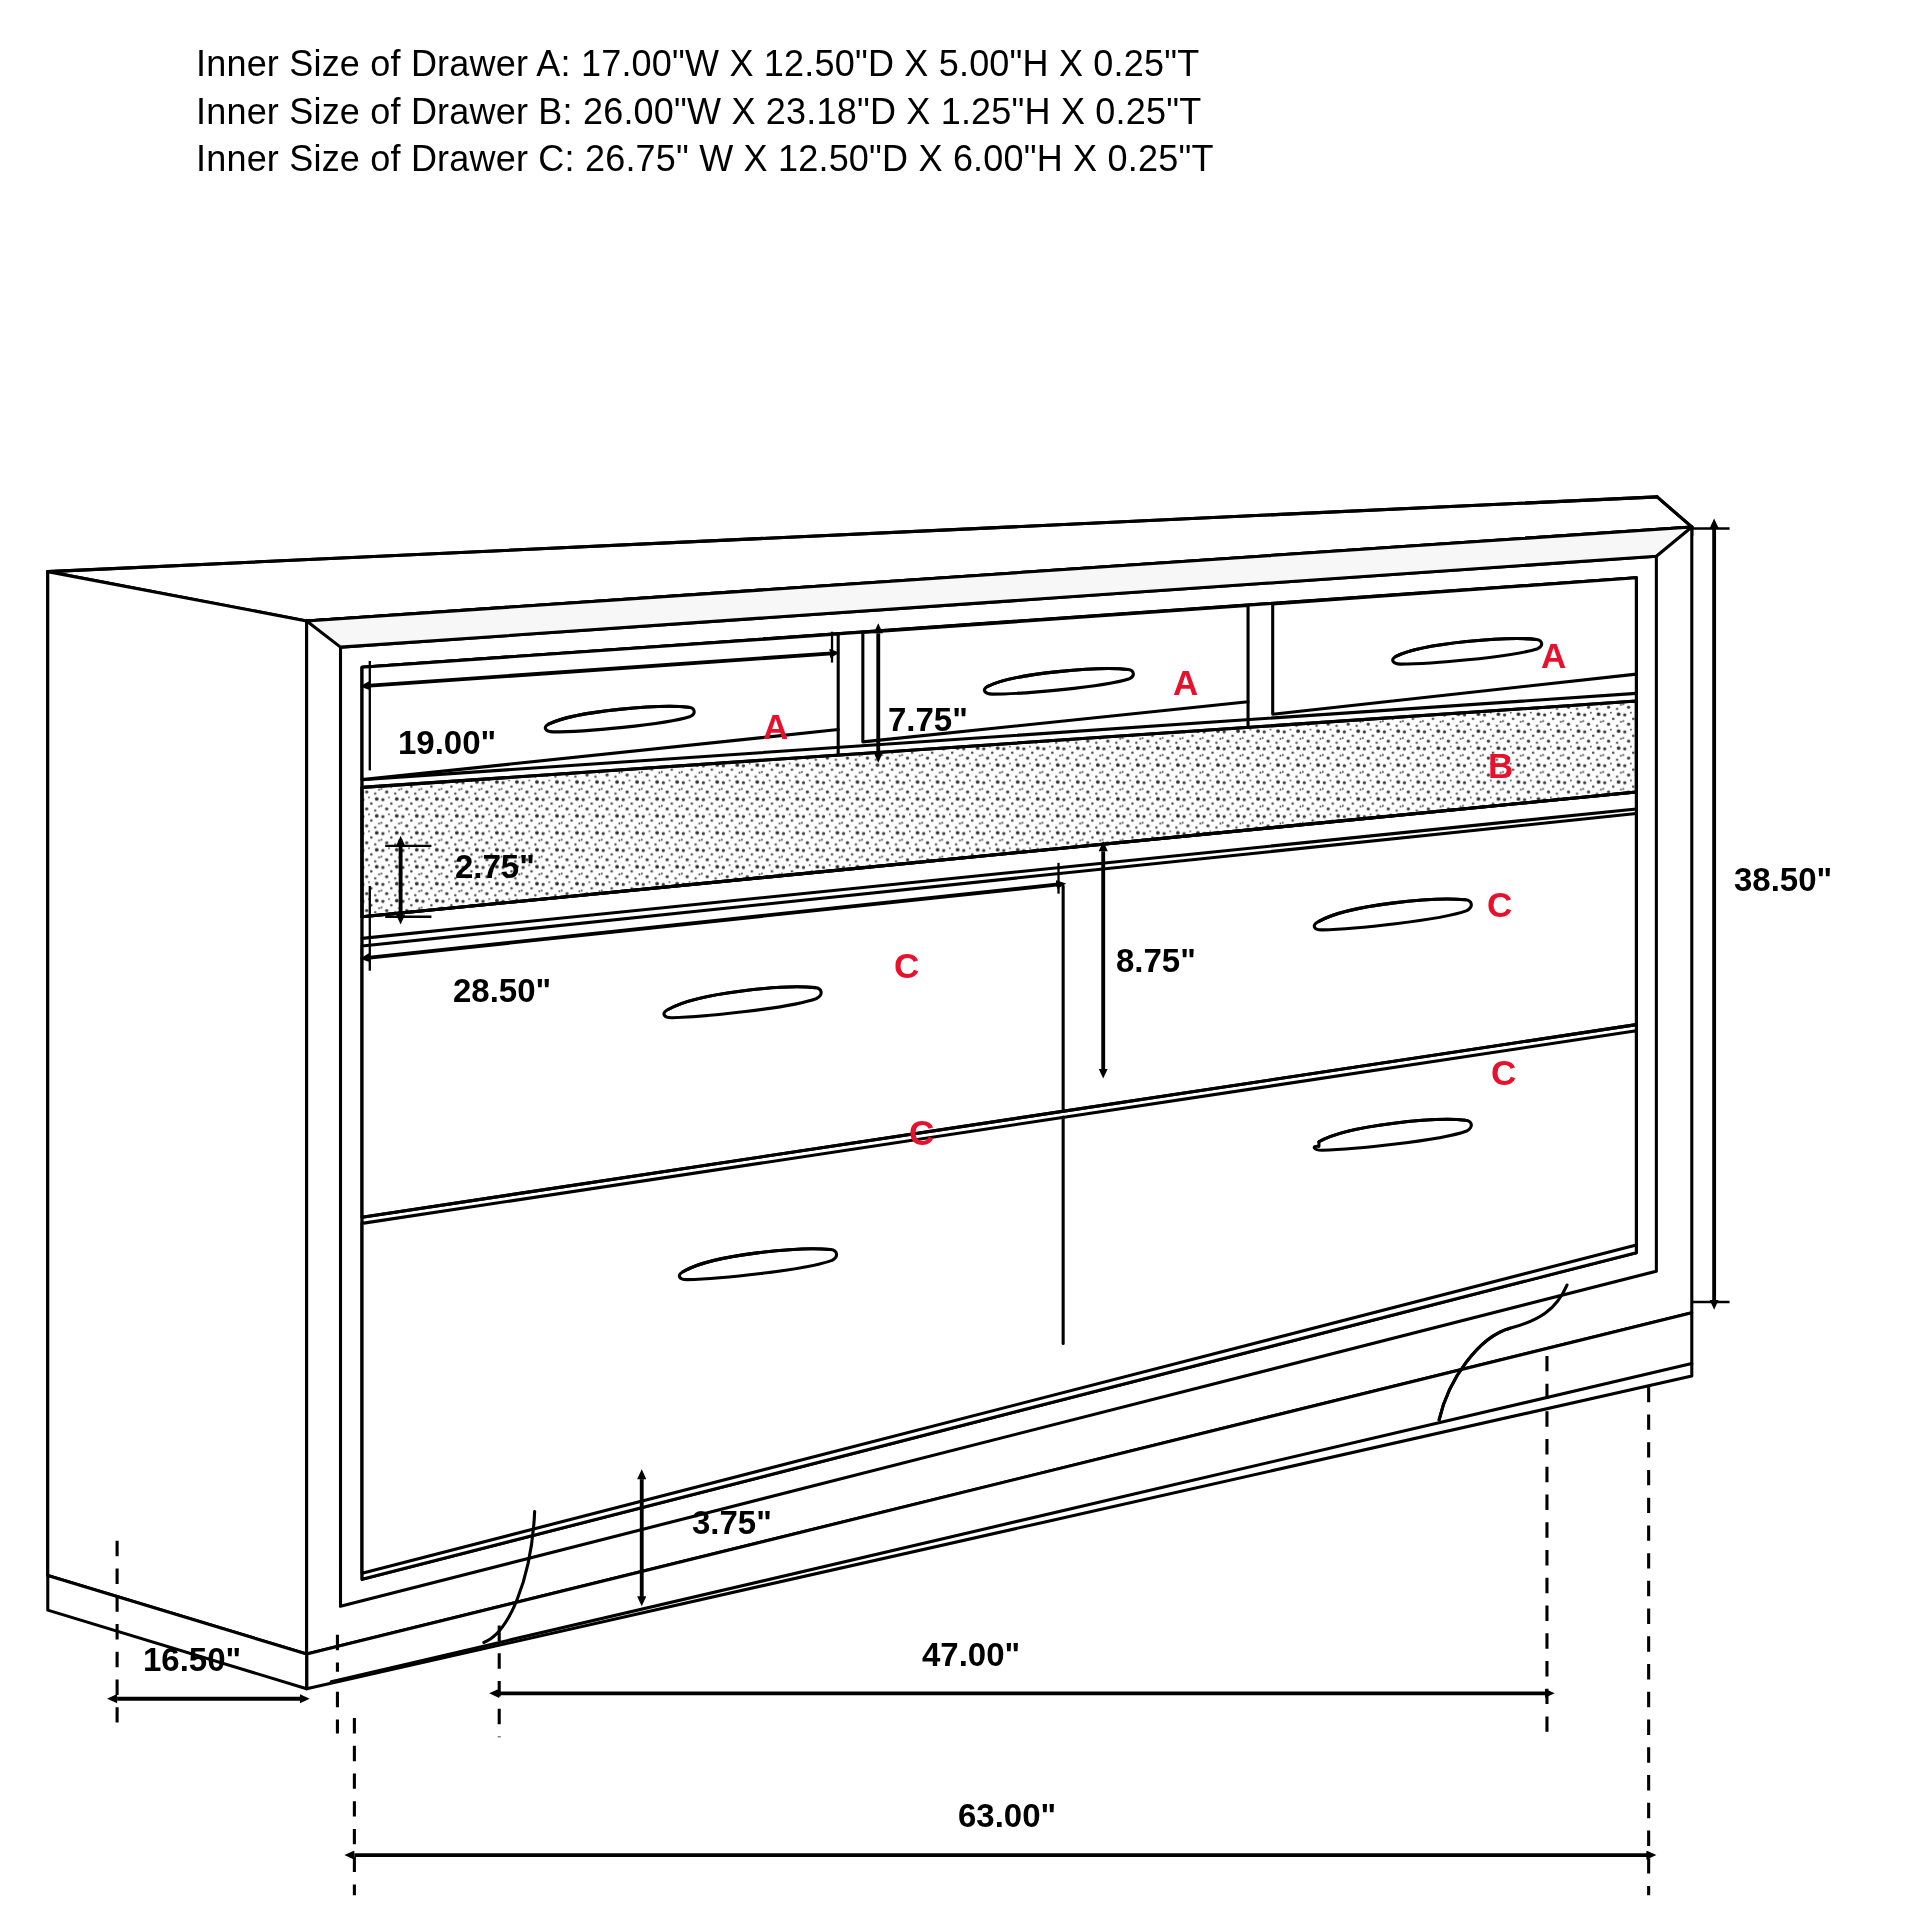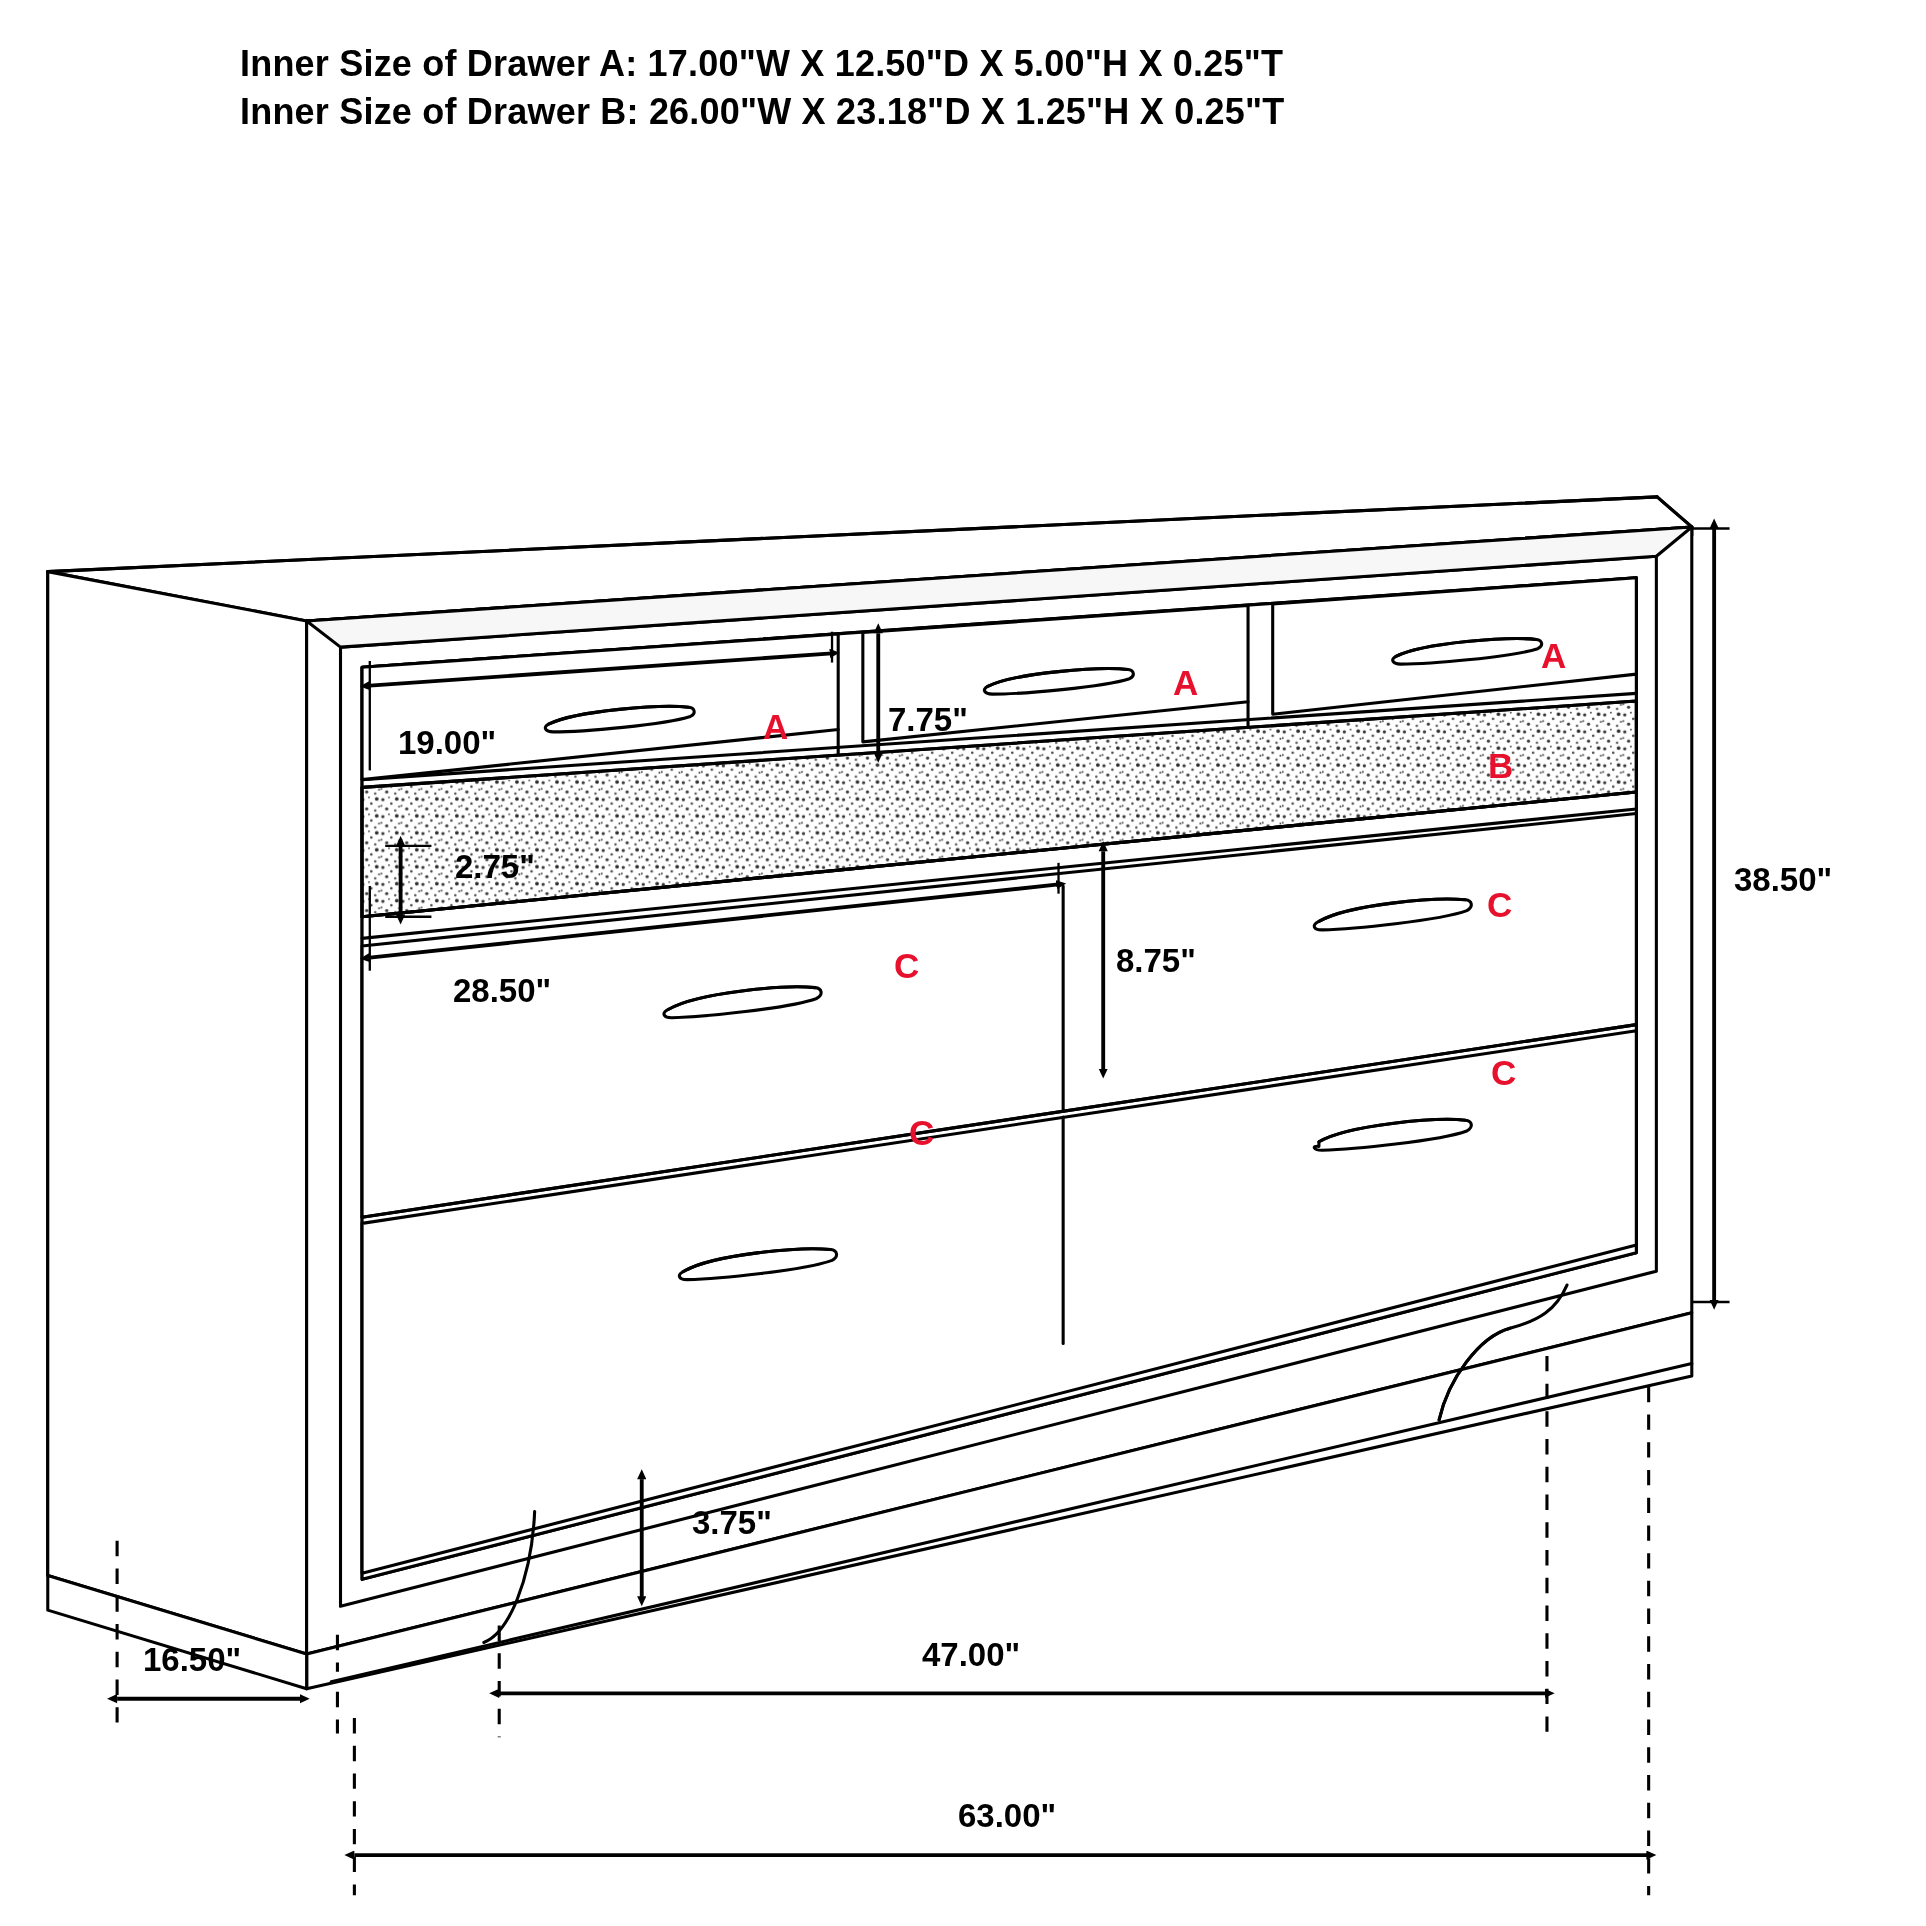--- a/index.html
+++ b/index.html
@@ -21,26 +21,25 @@
     height: 1926px;
   }
   .spec-block {
     position: absolute;
     left: 196px;
     top: 40px;
     width: 1580px;
   }
   .spec-line {
     font-size: 36px;
-    font-weight: bold;
+    font-weight: normal;
     color: #000000;
     line-height: 1.32;
     white-space: nowrap;
     letter-spacing: 0.2px;
-    margin-left: 44px;
   }
   .dim-label {
     position: absolute;
     font-size: 33px;
     font-weight: bold;
     color: #000000;
     white-space: nowrap;
   }
   .drawer-letter {
     position: absolute;
@@ -58,20 +57,21 @@
   }
 </style>
 </head>
 <body>
 
 <div id="root">
 
   <div class="spec-block">
     <div class="spec-line">Inner Size of Drawer A: 17.00"W X 12.50"D X 5.00"H X 0.25"T</div>
     <div class="spec-line">Inner Size of Drawer B: 26.00"W X 23.18"D X 1.25"H X 0.25"T</div>
+    <div class="spec-line">Inner Size of Drawer C: 26.75" W X 12.50"D X 6.00"H X 0.25"T</div>
   </div>
 
   <svg class="art" viewBox="0 0 2500 2500">
     <defs>
       <pattern id="speckle" x="0" y="0" width="26" height="22" patternUnits="userSpaceOnUse">
         <rect width="26" height="22" fill="#ffffff"></rect>
         <circle cx="3" cy="4" r="2.2" fill="#3a3a3a"></circle>
         <circle cx="14" cy="9" r="1.7" fill="#4a4a4a"></circle>
         <circle cx="21" cy="3" r="2.4" fill="#2e2e2e"></circle>
         <circle cx="8" cy="16" r="2.1" fill="#3f3f3f"></circle>

